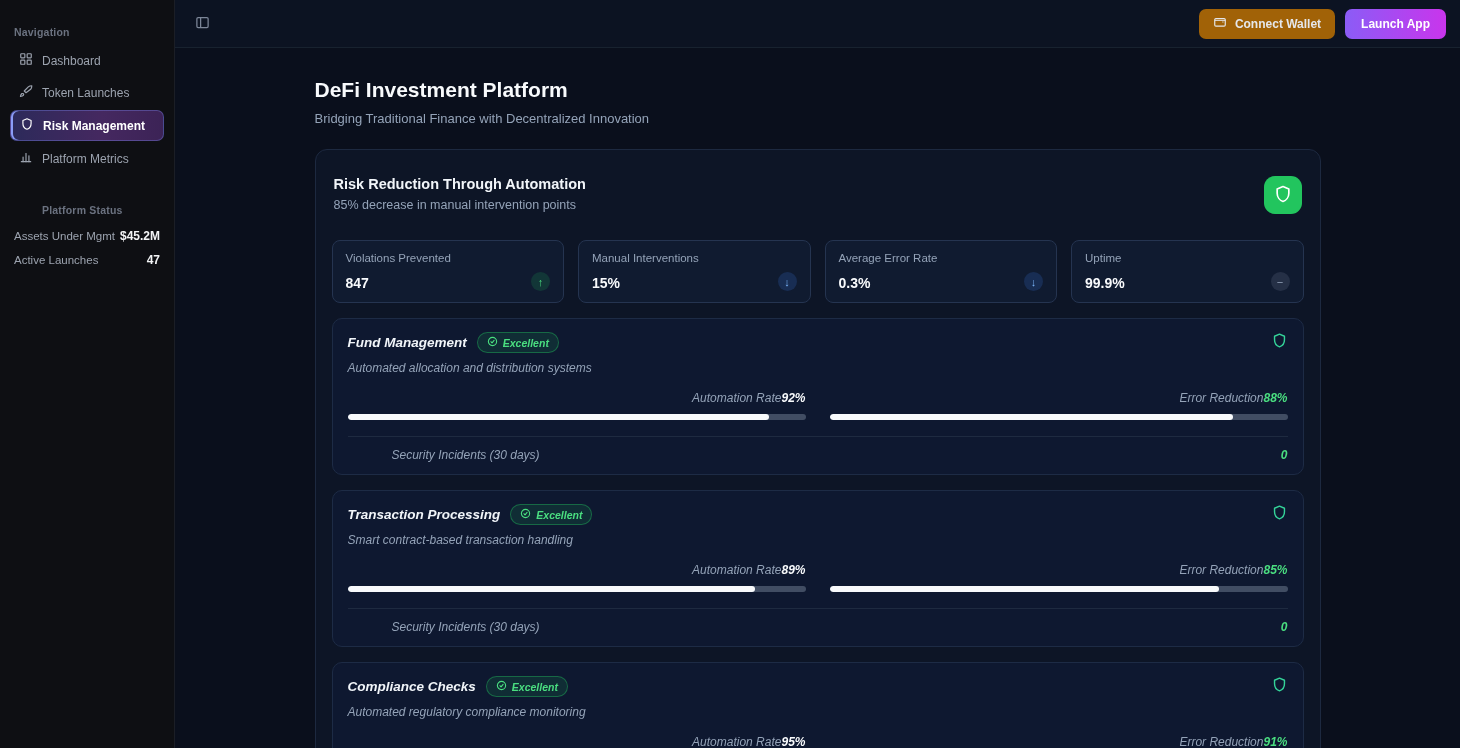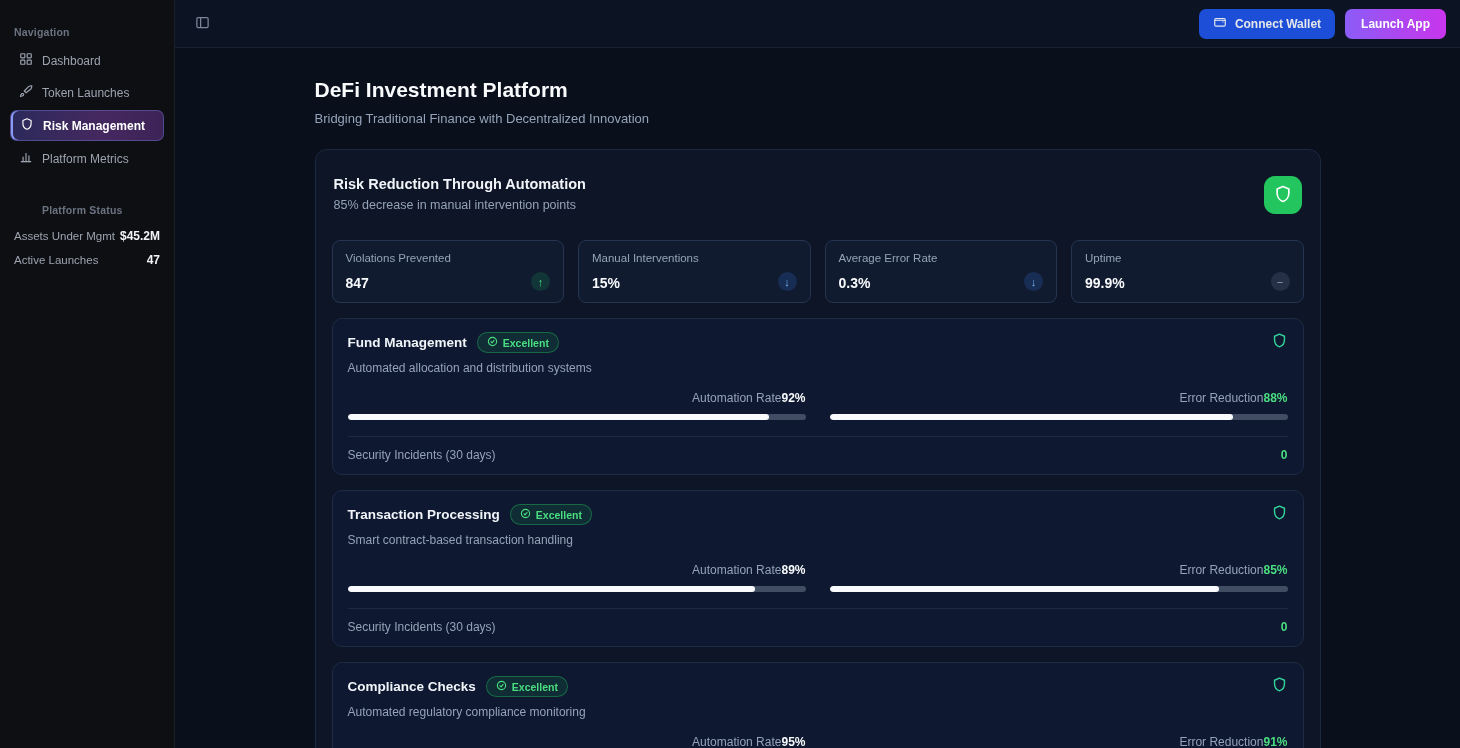--- a/index.html
+++ b/index.html
@@ -29,21 +29,21 @@
     padding:5px 4px; font-size:11.5px; color:#9ca3af; }
   .side-stat b { color:#f3f4f6; font-size:12px; }
 
   
   .right-col { flex:1; display:flex; flex-direction:column; height:100%; }
   .topbar { height:48px; min-height:48px; background:#0c1322; border-bottom:1px solid #18222f;
     display:flex; align-items:center; justify-content:space-between; padding:0 14px; }
   .icon-btn { width:26px; height:26px; border-radius:6px; display:flex; align-items:center;
     justify-content:center; cursor:pointer; background:transparent; border:none; }
   .topbar-right { display:flex; align-items:center; gap:10px; }
-  .btn-wallet { display:flex; align-items:center; gap:8px; background:#1d4ed8; color:#e5e7eb;
+  .btn-wallet { display:flex; align-items:center; gap:8px; background:#a16207; color:#e5e7eb;
     border:none; border-radius:7px; height:30px; padding:0 14px; font-size:12px; font-weight:bold;
     font-family:inherit; cursor:pointer;margin-left:8px; }
   .btn-launch { background:linear-gradient(90deg,#8b5cf6,#c935ec); color:#fff; border:none;
     border-radius:7px; height:30px; padding:0 16px; font-size:12px; font-weight:bold;
     font-family:inherit; cursor:pointer; }
 
   
   .main { flex:1; overflow:hidden; background:#0a0f1c; }
   .container { max-width:1006px; margin:0 auto; padding-top:30px; }
   .page-title { font-size:21px; font-weight:bold; color:#f8fafc; }
@@ -62,38 +62,38 @@
   .stat-label { font-size:11.5px; color:#94a3b8; }
   .stat-row { display:flex; justify-content:space-between; align-items:flex-end; margin-top:8px; }
   .stat-value { font-size:14px; font-weight:bold; color:#f8fafc; }
   .trend { width:19px; height:19px; border-radius:50%; display:flex; align-items:center;
     justify-content:center; font-size:11px; }
   .trend.green { background:rgba(34,197,94,.16); color:#4ade80; }
   .trend.blue  { background:rgba(59,130,246,.18); color:#7ab3f8; }
   .trend.gray  { background:rgba(148,163,184,.16); color:#94a3b8; }
 
   .sub-card { background:#0e1830; border:1px solid #1d2b45; border-radius:10px;
-    padding:13px 15px 12px 15px; margin-top:15px; }
+    padding:13px 15px 12px 15px; margin-top:15px;font-style:italic; }
   .sub-head { display:flex; justify-content:space-between; align-items:flex-start; }
   .sub-title-row { display:flex; align-items:center; gap:10px; }
   .sub-title { font-size:13.5px; font-weight:bold; color:#f1f5f9; }
   .pill { display:inline-flex; align-items:center; gap:5px; border-radius:999px;
     padding:3px 9px; font-size:10.5px; font-weight:bold; }
   .pill.excellent { background:rgba(34,197,94,.12); border:1px solid rgba(34,197,94,.4); color:#4ade80;justify-content:flex-end; }
   .sub-desc { font-size:12px; color:#94a3b8; margin-top:8px; }
   .metrics { display:grid; grid-template-columns:1fr 1fr; gap:24px; margin-top:16px; }
   .metric-label-row { display:flex; justify-content:flex-end; align-items:center; font-size:12px; }
   .metric-name { color:#94a3b8; }
   .metric-val-white { color:#f8fafc; font-weight:bold; }
   .metric-val-green { color:#4ade80; font-weight:bold; }
   .bar-track { height:6px; border-radius:4px; background:#414d63; margin-top:9px; overflow:hidden; }
   .bar-fill { height:100%; border-radius:4px; background:#f8fafc; }
   .incidents { display:flex; justify-content:space-between; align-items:center;
     border-top:1px solid #1e2a40; margin-top:16px; padding-top:11px; font-size:12px; }
-  .incidents .label { color:#94a3b8; }
+  .incidents .label { color:#94a3b8;margin-left:44px; }
   .incidents .val { color:#4ade80; font-weight:bold; }
 </style>
 </head>
 <body>
 
 <div class="app">
 
   <aside class="sidebar">
 
     <div class="side-section-label">Navigation</div>

